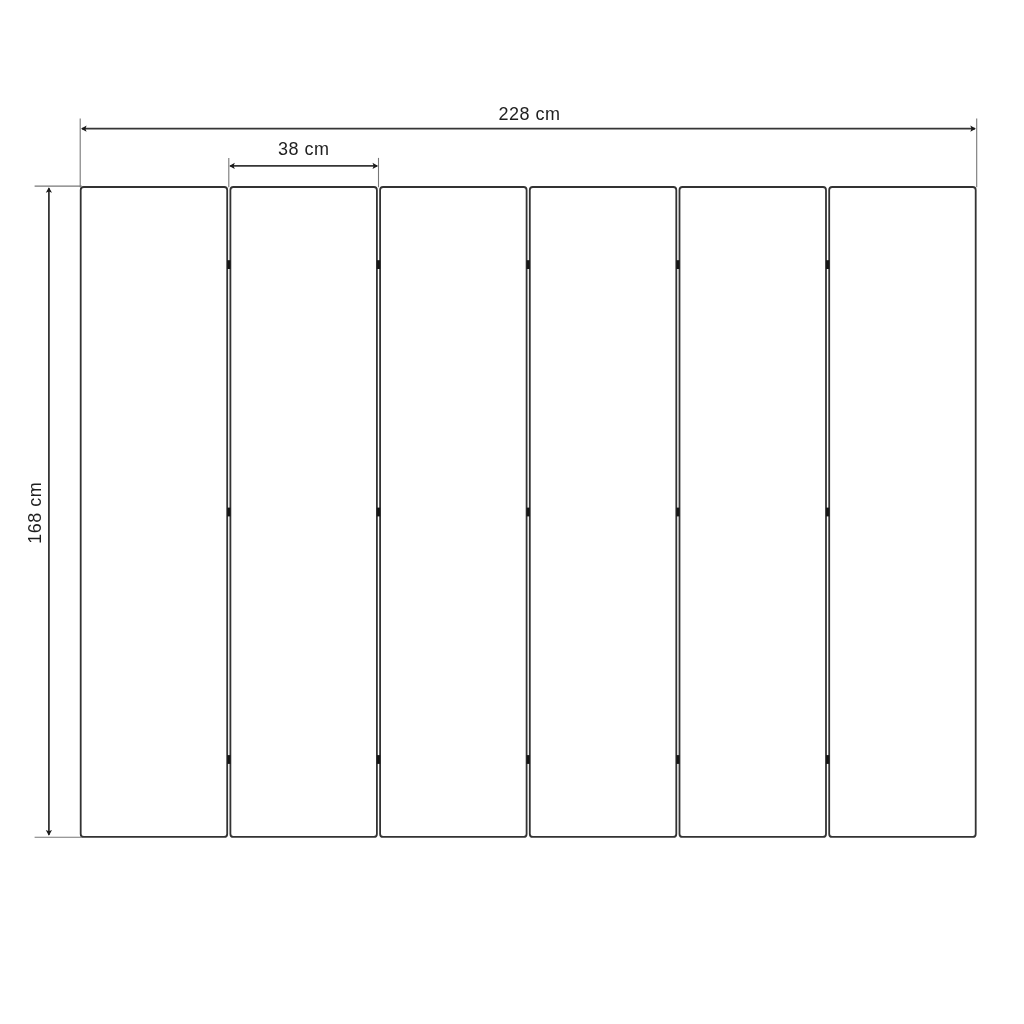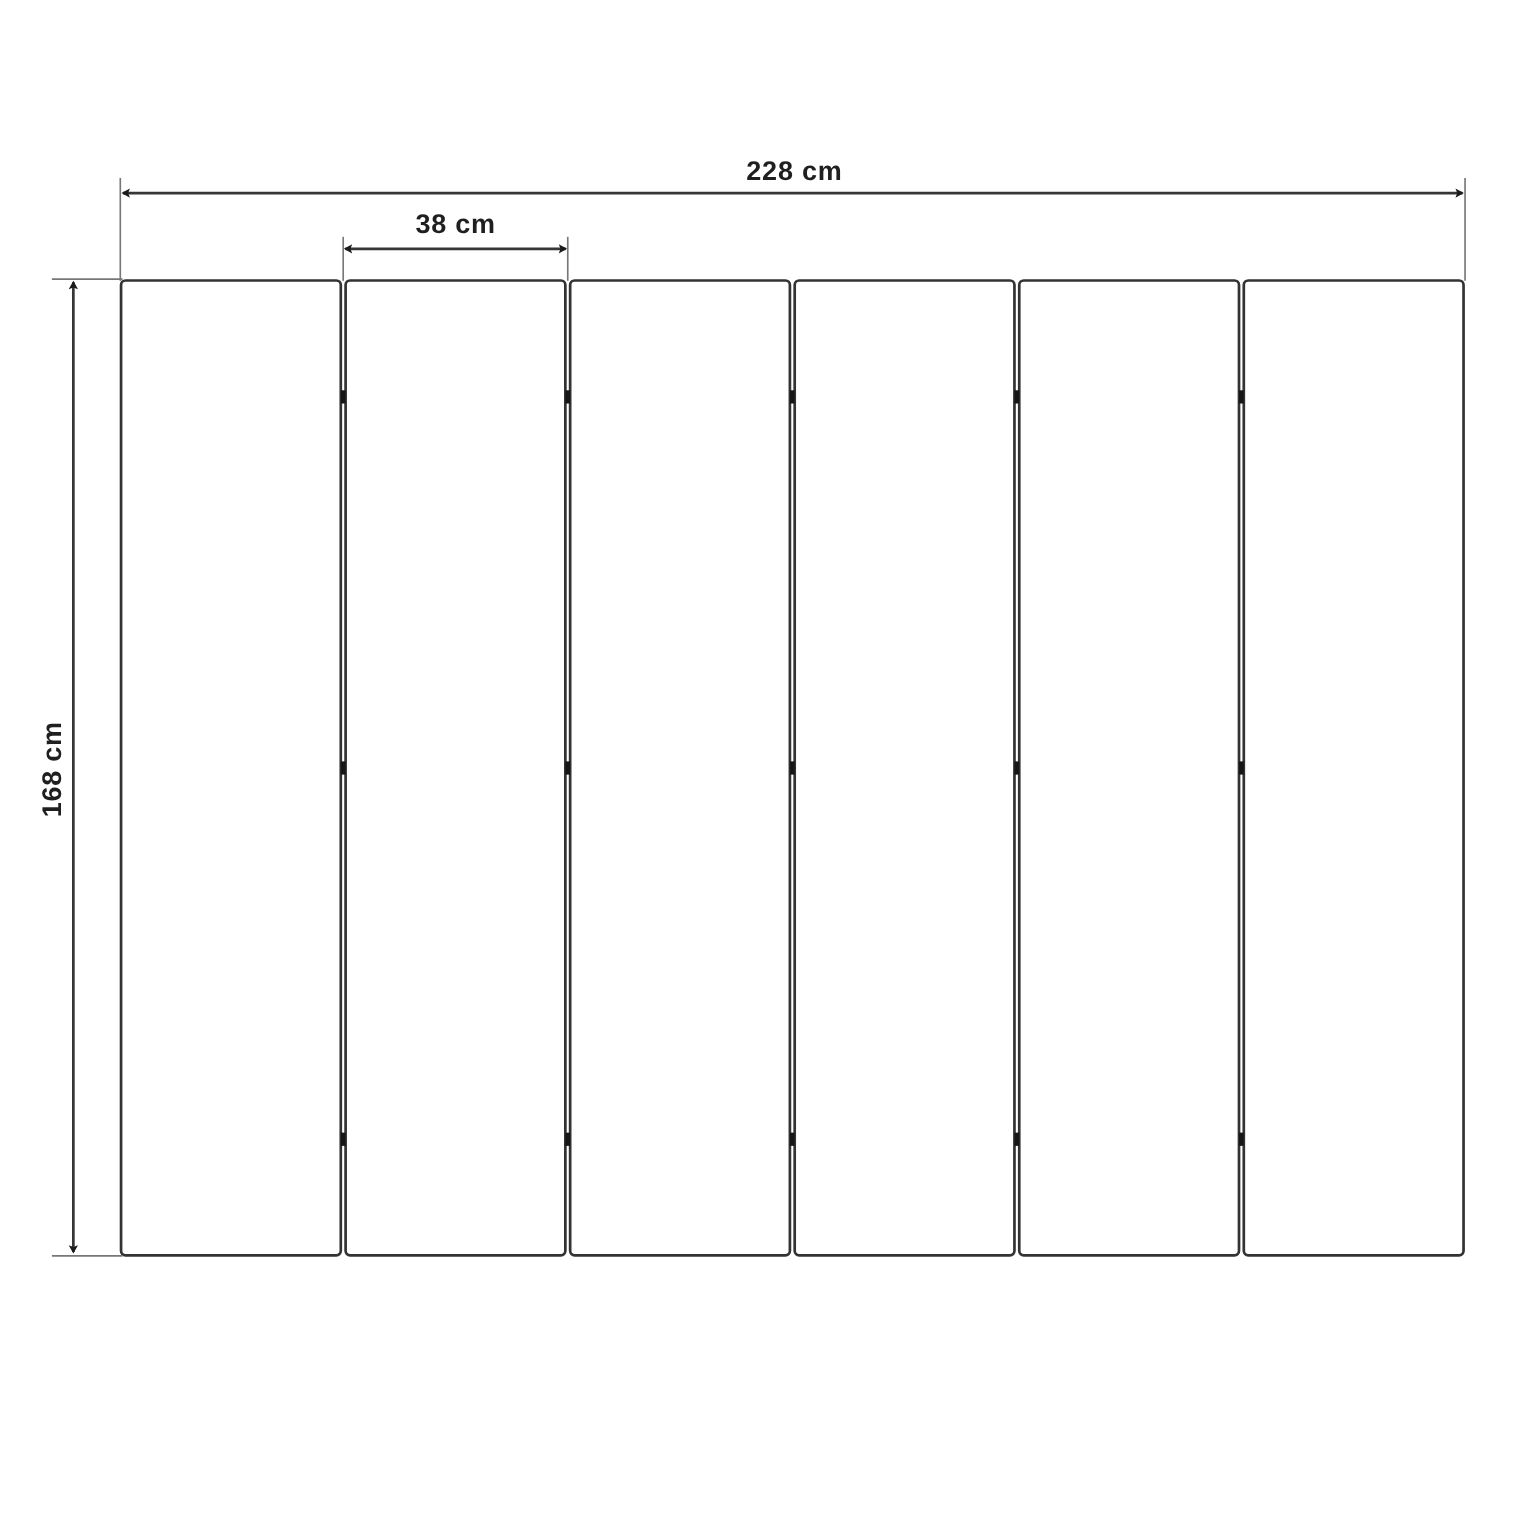--- a/index.html
+++ b/index.html
@@ -1,16 +1,16 @@
 <!DOCTYPE html>
 <html><head>
 <meta charset="utf-8">
 <style>
   html,body{margin:0;padding:0;background:#ffffff;}
-  .wrap{width:1024px;height:1024px;position:relative;background:#4d7c0f;overflow:hidden;font-weight:bold;}
+  .wrap{width:1024px;height:1024px;position:relative;background:#4d7c0f;overflow:hidden;}
   svg{display:block;}
   text{font-family:"Liberation Sans", sans-serif;fill:#1f1f1f;}
 </style>
 </head>
 <body>
 
 <div class="wrap">
 <svg width="1024" height="1024" viewBox="0 0 1024 1024">
 
   <rect x="0" y="0" width="1024" height="1024" fill="#ffffff"></rect>

